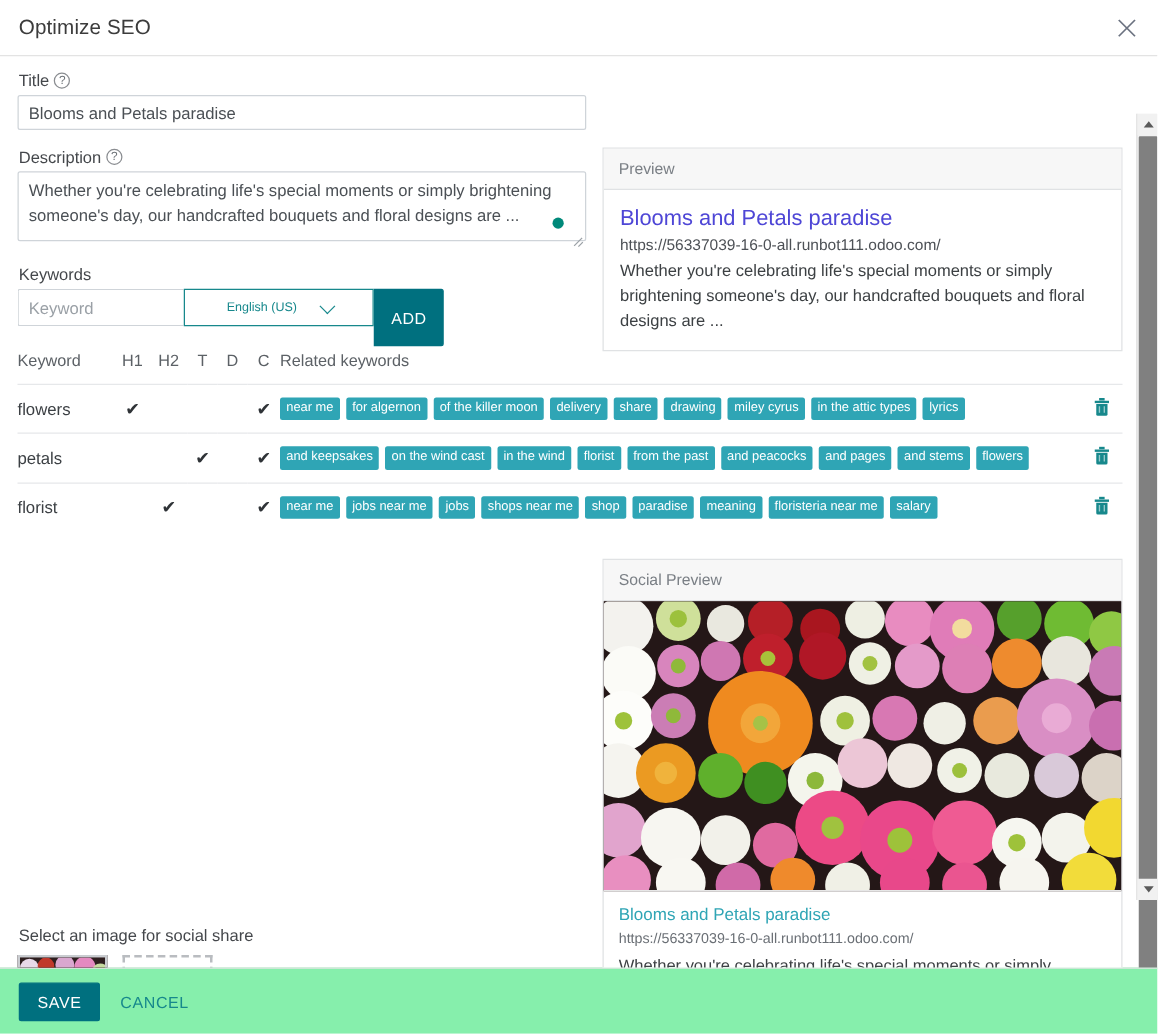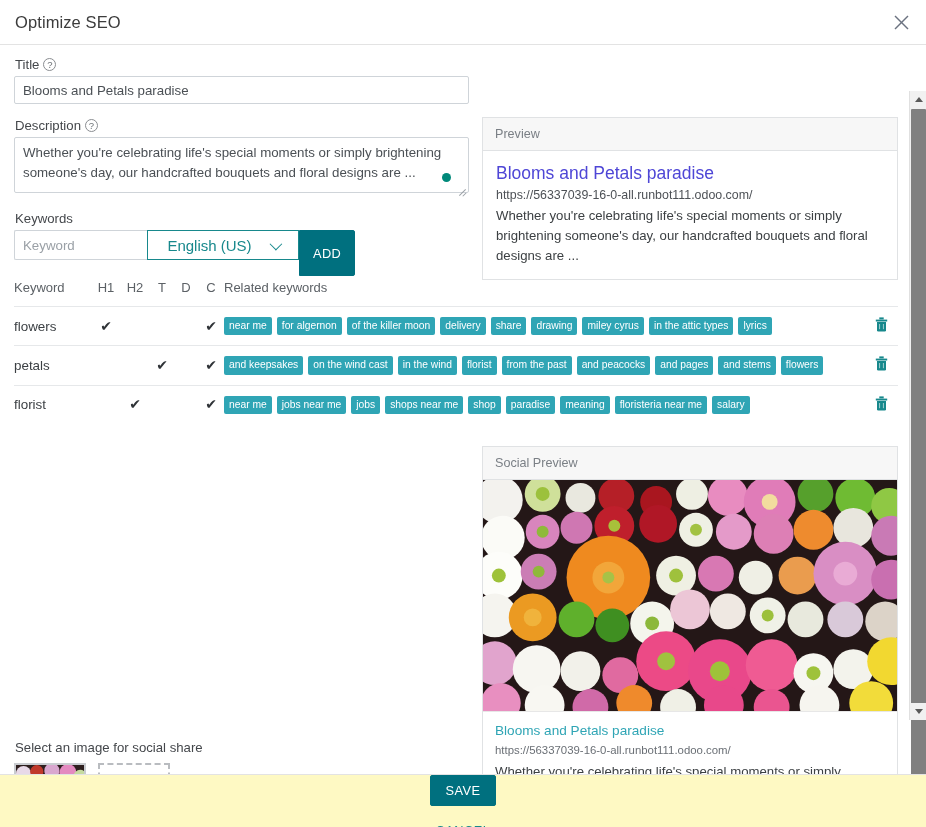--- a/index.html
+++ b/index.html
@@ -168,21 +168,21 @@
     outline: none;
     background: #fff;
   }
   .kw-input::placeholder { color: #9aa0a6; }
   .lang-select {
     width: 152px;
     height: 30px;
     border: 1px solid #17888c;
     background: #fff;
     color: #17888c;
-    font-size: 15px;
+    font-size: 10px;
     display: flex;
     align-items: center;
     justify-content: center;
     gap: 18px;
     cursor: pointer;
     position: relative;
     padding: 0 10px;
   }
   .lang-select .chev {
     display: inline-block;
@@ -355,22 +355,21 @@
 
   
   .dlg-footer {
     height: 53px;
     min-height: 53px;
     border-top: 1px solid #e3e3e3;
     display: flex;
     align-items: center;
     gap: 10px;
     padding: 0 15px;
-    background: #fef9c3;
-    flex-direction: column;
+    background: #86efac;
   }
   .btn-save {
     background: #00707f;
     border: 1px solid #00707f;
     color: #fff;
     font-size: 12.8px;
     letter-spacing: 0.5px;
     padding: 7px 14px;
     border-radius: 2px;
     cursor: pointer;

